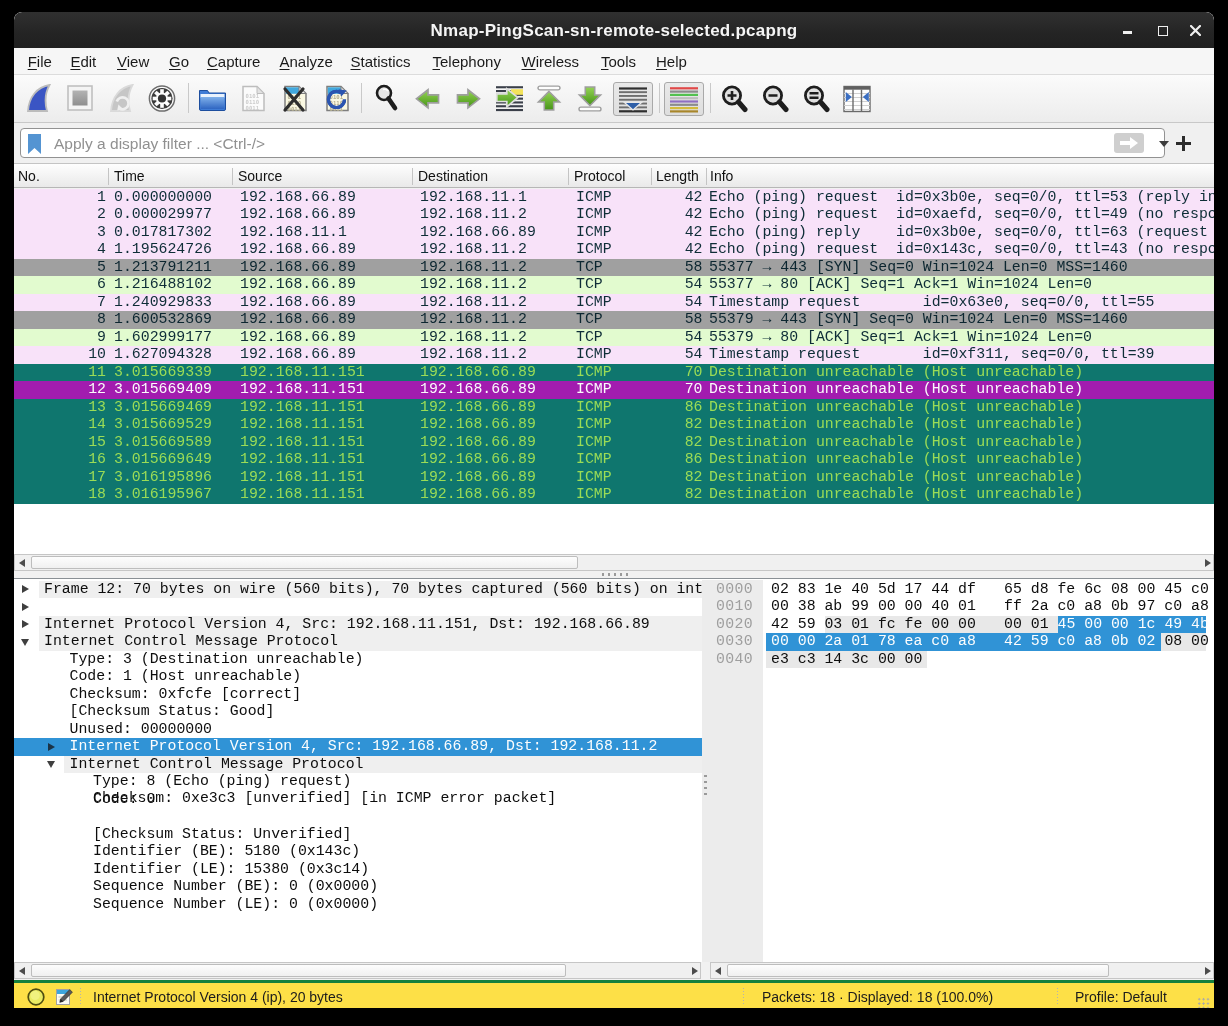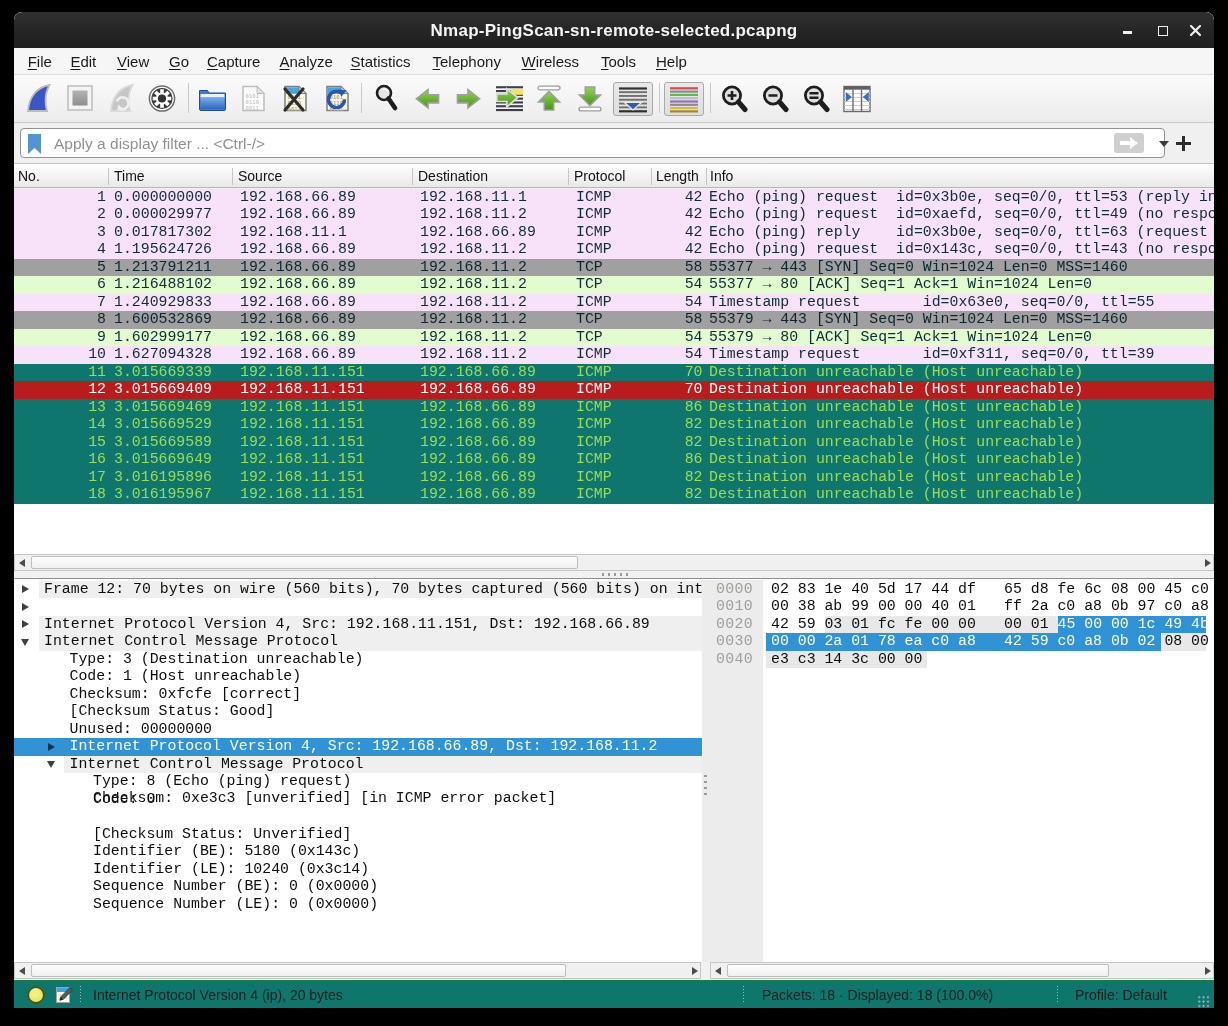--- a/index.html
+++ b/index.html
@@ -31,40 +31,40 @@
 .prow{position:absolute;left:0;width:1200px;height:17.5px;line-height:17.5px;font-family:"Liberation Mono",monospace;font-size:14.85px;white-space:pre;color:#0e2d37}
 .prow b{font-weight:normal;position:absolute;top:0;height:17.5px}
 .prow .no{left:0;width:92px;text-align:right}
 .prow .tm{left:100px}.prow .sr{left:226px}.prow .ds{left:406px}.prow .pr{left:562px}
 .prow .ln{left:596px;width:92.5px;text-align:right}
 .prow .nf{left:695px}
 .pink{background:#f8e2f9}
 .gray{background:#a0a0a0;color:#0c2630}
 .green{background:#e2fbcf}
 .dark{background:#0f766e;color:#9bdc56}
-.sel{background:#b91c1c;color:#fbfbfb}
+.sel{background:#a21caf;color:#fbfbfb}
 
 .sbar{position:absolute;background:#f0f0f0;border:1px solid #c6c6c6}
 .sthumb{position:absolute;top:1px;height:13px;background:linear-gradient(#fdfdfd,#f0f0f0);border:1px solid #bdbdbd;border-radius:2px}
 .sarrl{position:absolute;top:4px;width:0;height:0;border-top:4.5px solid transparent;border-bottom:4.5px solid transparent;border-right:6px solid #4c4c4c}
 .sarrr{position:absolute;top:4px;width:0;height:0;border-top:4.5px solid transparent;border-bottom:4.5px solid transparent;border-left:6px solid #4c4c4c}
 
 #panes{position:absolute;left:0;top:566px;width:1200px;height:384px;background:#fff;border-top:1px solid #8a9095}
 .trow{position:absolute;left:0;height:17.5px;line-height:17.6px;font-family:"Liberation Mono",monospace;font-size:14.85px;white-space:pre;color:#0d0d0d;overflow:hidden}
 .tgray{background:#efefef}
 .tsel{background:#3093d6;color:#fdfdfd}
 .exp{position:absolute;width:0;height:0}
 .expR{border-top:4.5px solid transparent;border-bottom:4.5px solid transparent;border-left:7px solid #3f3f3f}
 .expD{border-left:4.5px solid transparent;border-right:4.5px solid transparent;border-top:7px solid #3f3f3f}
 #gutter{position:absolute;left:688px;top:1px;width:61px;height:382px;background:#ececec}
 .off{position:absolute;color:#9e9e9e;font-family:"Liberation Mono",monospace;font-size:14.85px;letter-spacing:0.35px}
 .hx{position:absolute;height:17.5px;line-height:17.6px;font-family:"Liberation Mono",monospace;font-size:14.85px;white-space:pre;color:#0d0d0d}
 .hbg{position:absolute;height:17.5px}
 
-#sbar{position:absolute;left:0;top:968px;width:1200px;height:28px;background:#0f766e;border-top:1px solid #15803d}
+#sbar{position:absolute;left:0;top:968px;width:1200px;height:28px;background:#fde047;border-top:3px solid #15803d}
 #sbar .st{position:absolute;top:0;height:28px;line-height:29px;font-size:14px;color:#1c1c1c}
 .dotsep{position:absolute;top:5px;height:18px;width:1px;background-image:linear-gradient(#b2b2b2 33%,rgba(0,0,0,0) 0%);background-size:1px 3px}
 </style></head><body>
 <div id="win">
 <div id="menu">
       <span style="left:13.7px"><u>F</u>ile</span>
       <span style="left:56.4px"><u>E</u>dit</span>
       <span style="left:103px"><u>V</u>iew</span>
       <span style="left:155px"><u>G</u>o</span>
       <span style="left:193px"><u>C</u>apture</span>
@@ -349,21 +349,21 @@
 <div class="trow" style="top:141.5px;left:55.5px;width:632.5px">Unused: 00000000</div>
 <div class="trow tsel" style="top:159.0px;left:0;width:688px;padding-left:55.5px">Internet Protocol Version 4, Src: 192.168.66.89, Dst: 192.168.11.2</div>
       <div class="exp expR" style="left:34px;top:163.5px;border-left-color:#1b3346"></div>
 <div class="trow tgray" style="top:176.5px;left:50.0px;width:638.0px;padding-left:5.5px">Internet Control Message Protocol</div>
       <div class="exp expD" style="left:32.5px;top:182.0px"></div>
 <div class="trow" style="top:194.0px;left:79px;width:609px">Type: 8 (Echo (ping) request)</div>
 <div class="trow" style="top:211.5px;left:79px;width:609px">Code: 0</div>
 <div class="trow" style="top:211px;left:79px;width:609px">Checksum: 0xe3c3 [unverified] [in ICMP error packet]</div>
 <div class="trow" style="top:246.5px;left:79px;width:609px">[Checksum Status: Unverified]</div>
 <div class="trow" style="top:264.0px;left:79px;width:609px">Identifier (BE): 5180 (0x143c)</div>
-<div class="trow" style="top:281.5px;left:79px;width:609px">Identifier (LE): 10240 (0x3c14)</div>
+<div class="trow" style="top:281.5px;left:79px;width:609px">Identifier (LE): 15380 (0x3c14)</div>
 <div class="trow" style="top:299.0px;left:79px;width:609px">Sequence Number (BE): 0 (0x0000)</div>
 <div class="trow" style="top:316.5px;left:79px;width:609px">Sequence Number (LE): 0 (0x0000)</div>
 <div class="hbg" style="left:810.5px;top:36.5px;width:233.5px;background:#e8e8e8"></div>
 <div class="hbg" style="left:1044.0px;top:36.5px;width:148.0px;background:#3093d6"></div>
 <div class="hbg" style="left:752.0px;top:54.0px;width:395.0px;background:#3093d6"></div>
 <div class="hbg" style="left:1147.0px;top:54.0px;width:45.0px;background:#e8e8e8"></div>
 <div class="hbg" style="left:752.0px;top:71.5px;width:160.5px;background:#e8e8e8"></div>
 <div class="off" style="left:702px;top:1.5px;line-height:17.6px">0000</div>
       <div class="hx" style="left:757px;top:1.5px">02 83 1e 40 5d 17 44 df</div>
       <div class="hx" style="left:990px;top:1.5px">65 d8 fe 6c 08 00 45 c0</div>

